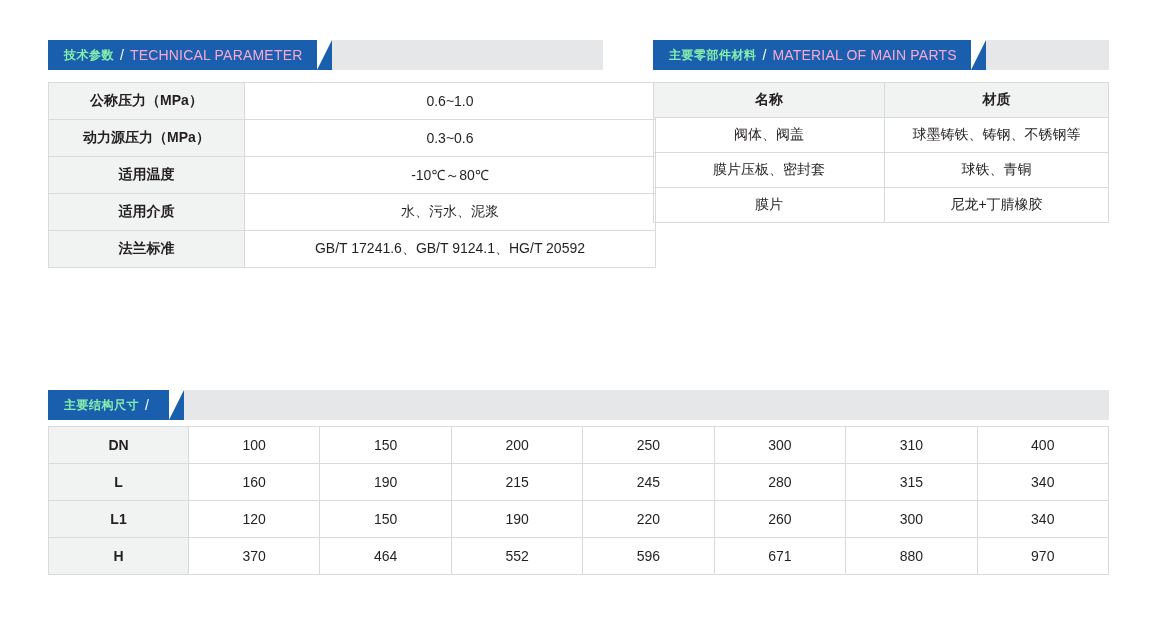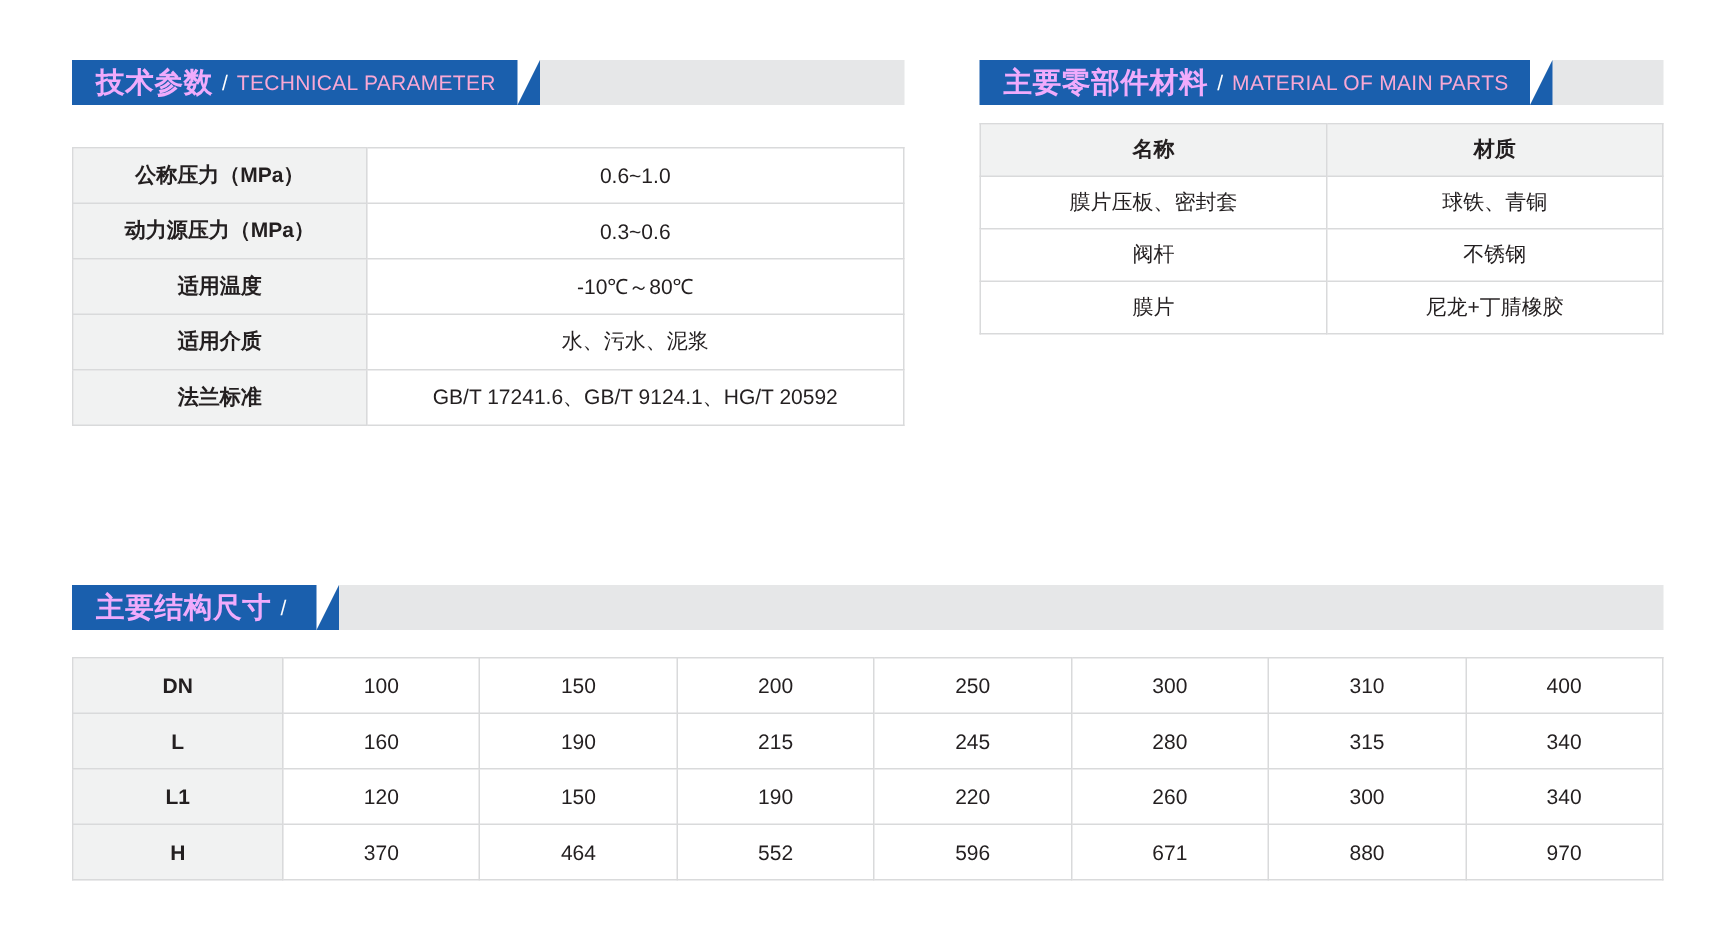--- a/index.html
+++ b/index.html
@@ -54,22 +54,22 @@
     position: absolute;
     left: -15px;
     top: 0;
     width: 0;
     height: 0;
     border-style: solid;
     border-width: 0 0 30px 15px;
     border-color: transparent transparent #e6e7e8 transparent;
   }
   .banner .cn {
-    color: #f0abfc;
-    font-size: 19px;
+    color: #86efac;
+    font-size: 12px;
     font-weight: bold;
     letter-spacing: 0.5px;
     white-space: nowrap;
   }
   .banner .sep {
     color: #ffffff;
     font-size: 14px;
     margin: 0 6px;
     font-weight: normal;
   }
@@ -103,22 +103,22 @@
   }
 
   
   #tech-block {
     position: absolute;
     left: 48px;
     top: 40px;
     width: 555px;
   }
   #tech-table {
-    width: 555px;
-    margin-top: 28px;
+    width: 608px;
+    margin-top: 12px;
   }
   #tech-table td { height: 36px; }
   #tech-table td.label-cell { width: 183px; }
 
   #mat-block {
     position: absolute;
     left: 653px;
     top: 40px;
     width: 456px;
   }
@@ -131,21 +131,21 @@
 
   #dim-block {
     position: absolute;
     left: 48px;
     top: 390px;
     width: 1061px;
     border-radius: 19px;
   }
   #dim-table {
     width: 1061px;
-    margin-top: 18px;
+    margin-top: 6px;
   }
   #dim-table td { height: 36px; }
   #dim-table td.label-cell { width: 127px; }
 </style>
 </head>
 <body>
 
 <div id="tech-block">
   <div class="banner">
     <div class="blue">
@@ -194,26 +194,26 @@
 
   <table id="mat-table">
     <thead>
       <tr>
         <th class="head-cell">名称</th>
         <th class="head-cell">材质</th>
       </tr>
     </thead>
     <tbody>
       <tr>
+        <td>阀体、阀盖</td>
+        <td>球墨铸铁、铸钢、不锈钢等</td>
+      </tr>
+      <tr>
         <td>膜片压板、密封套</td>
         <td>球铁、青铜</td>
-      </tr>
-      <tr>
-        <td>阀杆</td>
-        <td>不锈钢</td>
       </tr>
       <tr>
         <td>膜片</td>
         <td>尼龙+丁腈橡胶</td>
       </tr>
     </tbody>
   </table>
 </div>
 
 <div id="dim-block">

